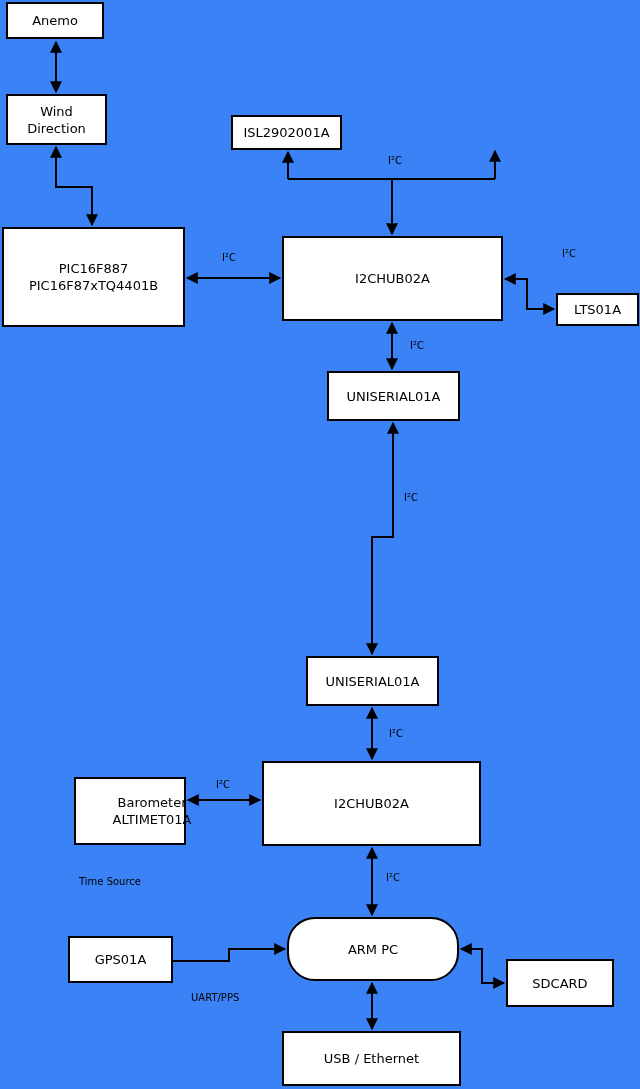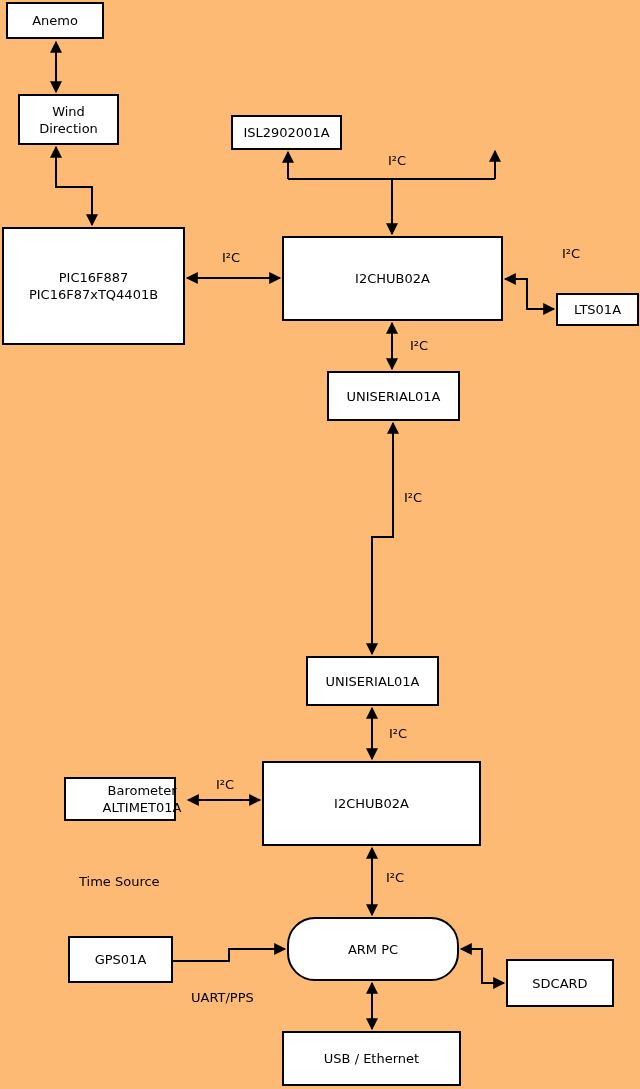--- a/index.html
+++ b/index.html
@@ -1,20 +1,20 @@
 <!DOCTYPE html>
 <html><head>
 <meta charset="utf-8">
 <style>
   html, body { margin: 0; padding: 0; background: #ffffff; }
   .stage {
     position: relative;
     width: 640px;
     height: 1089px;
-    background: #fdba74;
+    background: #3b82f6;
     font-family: "DejaVu Sans", sans-serif;
     color: #000000;
     overflow: hidden;
   }
   svg.wires {
     position: absolute;
     left: 0; top: 0;
     width: 640px; height: 1089px;
   }
   svg.wires polyline, svg.wires line {
@@ -30,21 +30,21 @@
     display: flex;
     align-items: center;
     justify-content: center;
     text-align: center;
     font-size: 13px;
     line-height: 17px;
   }
   .box span { white-space: pre-line; }
   .buslabel {
     position: absolute;
-    font-size: 13px;
+    font-size: 10px;
     line-height: 15px;
     white-space: nowrap;
   }
 </style>
 </head>
 <body>
 
 <div class="stage">
 
   <svg class="wires" viewBox="0 0 640 1089" xmlns="http://www.w3.org/2000/svg">
@@ -81,26 +81,26 @@
 
     <polyline points="461,949 482,949 482,983 504,983" marker-start="url(#ah)" marker-end="url(#ah)"></polyline>
 
     <polyline points="372,983 372,1029" marker-start="url(#ah)" marker-end="url(#ah)"></polyline>
   </svg>
 
   <div class="box" style="left:6px; top:2px; width:98px; height:37px;">
     <span>Anemo</span>
   </div>
 
-  <div class="box" style="left:18px; top:94px; width:101px; height:51px;text-align:center;">
+  <div class="box" style="left:6px; top:94px; width:101px; height:51px;text-align:center;">
     <span>Wind
 Direction</span>
   </div>
 
-  <div class="box" style="left:2px; top:227px; width:183px; height:118px;">
+  <div class="box" style="left:2px; top:227px; width:183px; height:100px;">
     <span>PIC16F887
 PIC16F87xTQ4401B</span>
   </div>
 
   <div class="box" style="left:231px; top:115px; width:111px; height:35px;">
     <span>ISL2902001A</span>
   </div>
 
 
   <div class="box" style="left:282px; top:236px; width:221px; height:85px;">
@@ -116,21 +116,21 @@
   </div>
 
   <div class="box" style="left:306px; top:656px; width:133px; height:50px;">
     <span>UNISERIAL01A</span>
   </div>
 
   <div class="box" style="left:262px; top:761px; width:219px; height:85px;">
     <span>I2CHUB02A</span>
   </div>
 
-  <div class="box" style="left:64px; top:777px; width:112px; height:44px;padding-left:44px;">
+  <div class="box" style="left:74px; top:777px; width:112px; height:68px;padding-left:44px;">
     <span>Barometer
 ALTIMET01A</span>
   </div>
 
   <div class="box" style="left:287px; top:917px; width:172px; height:64px;border-radius:28px;">
     <span>ARM PC</span>
   </div>
 
   <div class="box" style="left:68px; top:936px; width:105px; height:47px;">
     <span>GPS01A</span>

